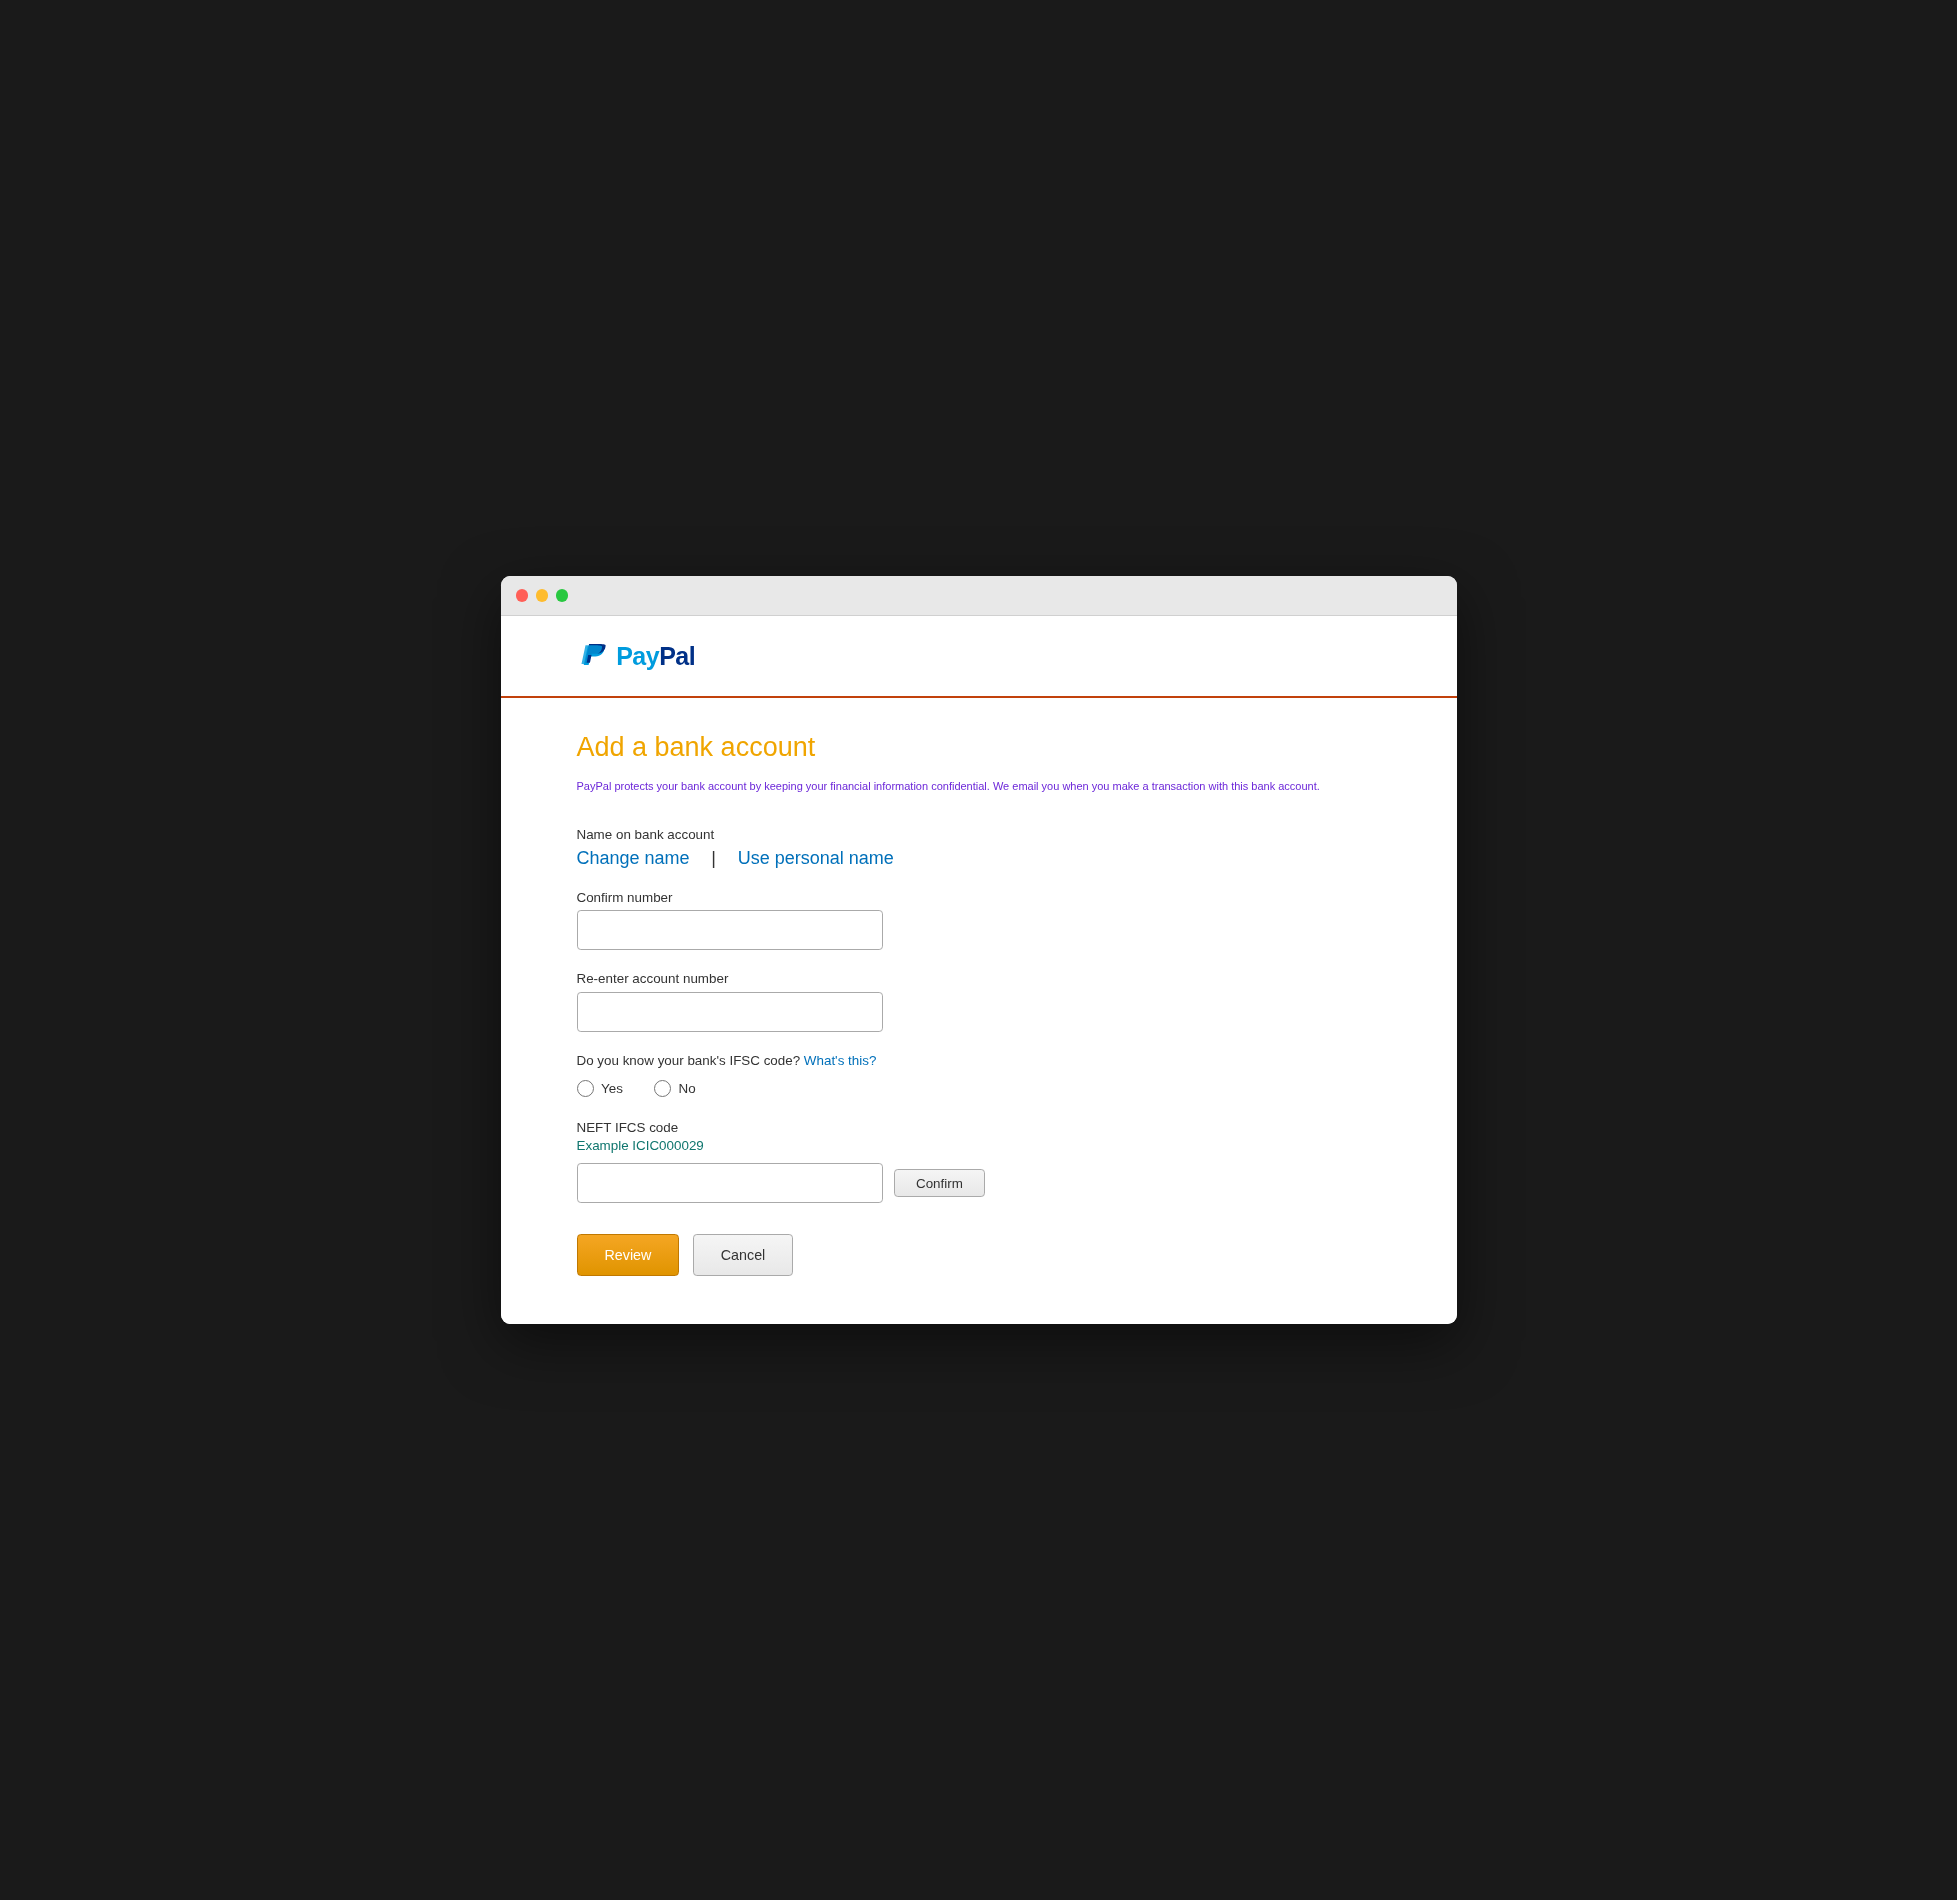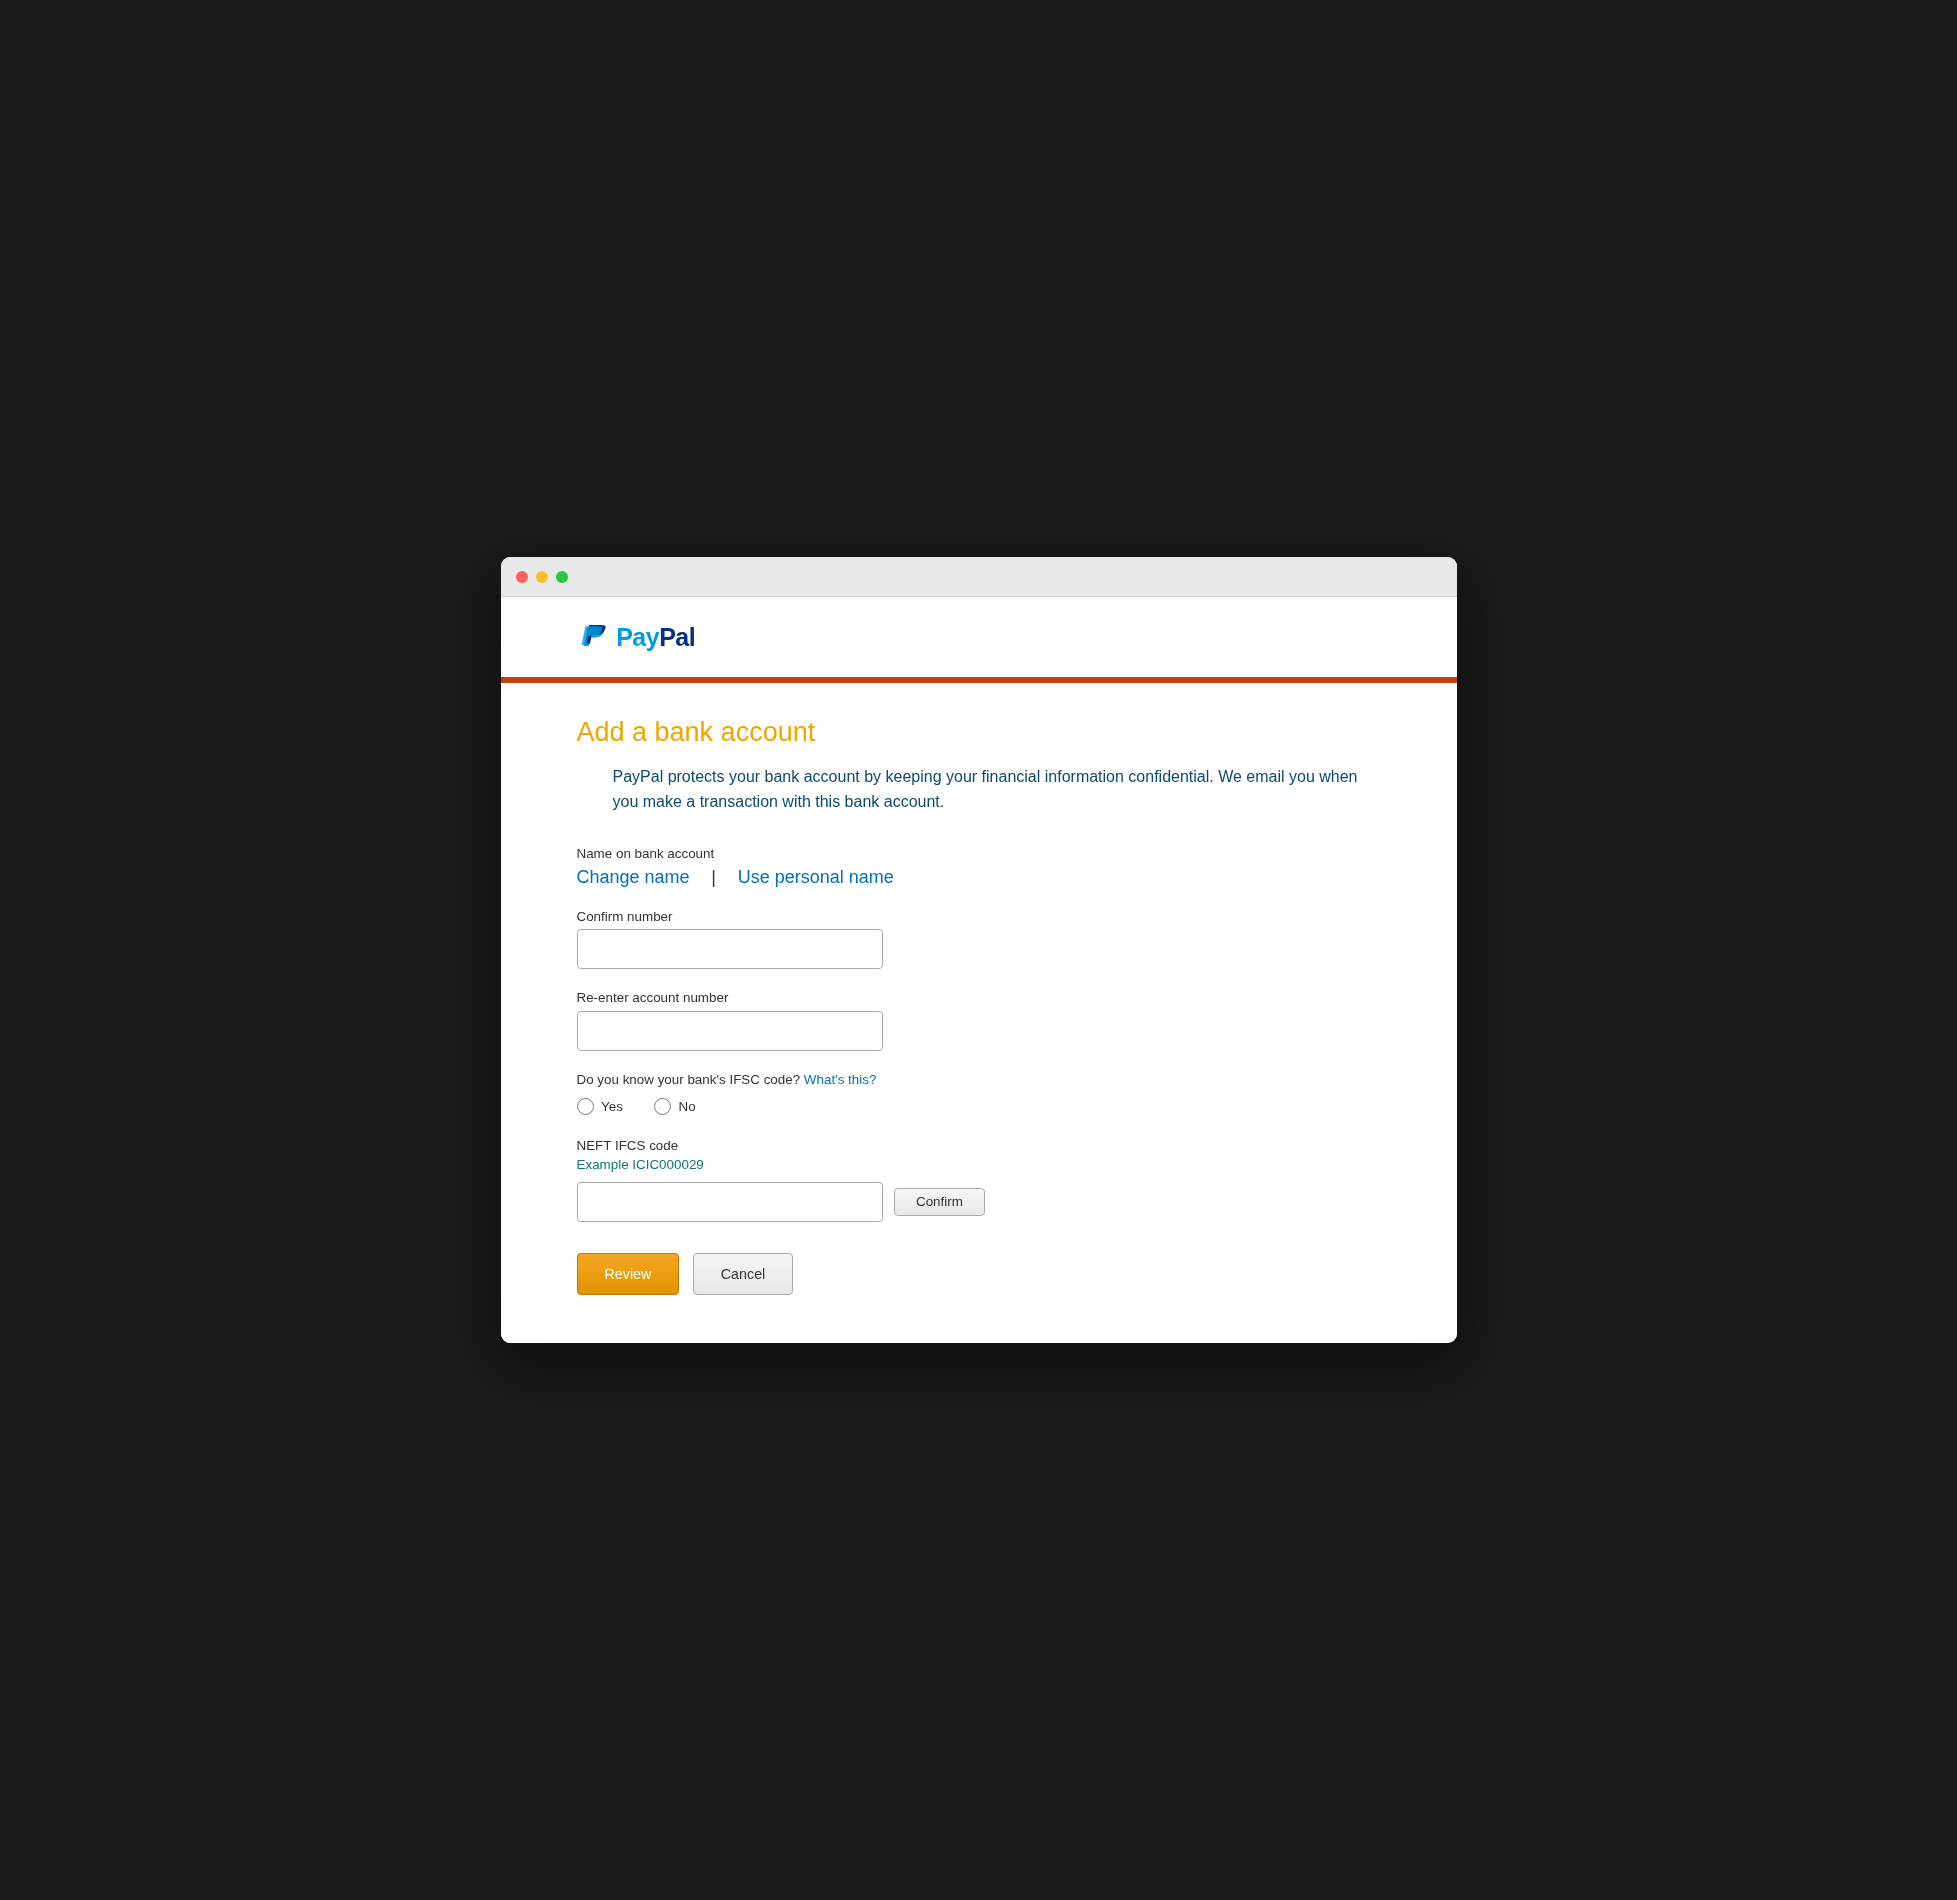--- a/index.html
+++ b/index.html
@@ -44,21 +44,21 @@
     .traffic-light.minimize { background: #febc2e; }
     .traffic-light.maximize { background: #28c840; }
 
     .content {
       background: #ffffff;
       padding: 0;
     }
 
     .header {
       padding: 23px 76px;
-      border-bottom: 6px solid #c2410c;
+      border-bottom: 2px solid #c2410c;
       background: #fff;
     }
 
     .paypal-logo {
       display: flex;
       align-items: center;
       gap: 5.7px;
     }
 
     .paypal-p-icon {
@@ -85,26 +85,25 @@
     }
 
     .page-title {
       font-size: 27px;
       font-weight: 400;
       color: #f0a500;
       margin-bottom: 15.3px;
     }
 
     .description {
-      font-size: 16px;
-      color: #0c4a6e;
+      font-size: 11px;
+      color: #6d28d9;
       line-height: 1.6;
       max-width: 784px;
       margin-bottom: 31px;
-      margin-left: 36px;
     }
 
     .form-group {
       margin-bottom: 21px;
     }
 
     .form-label {
       font-size: 13.4px;
       color: #333;
       margin-bottom: 5.7px;

